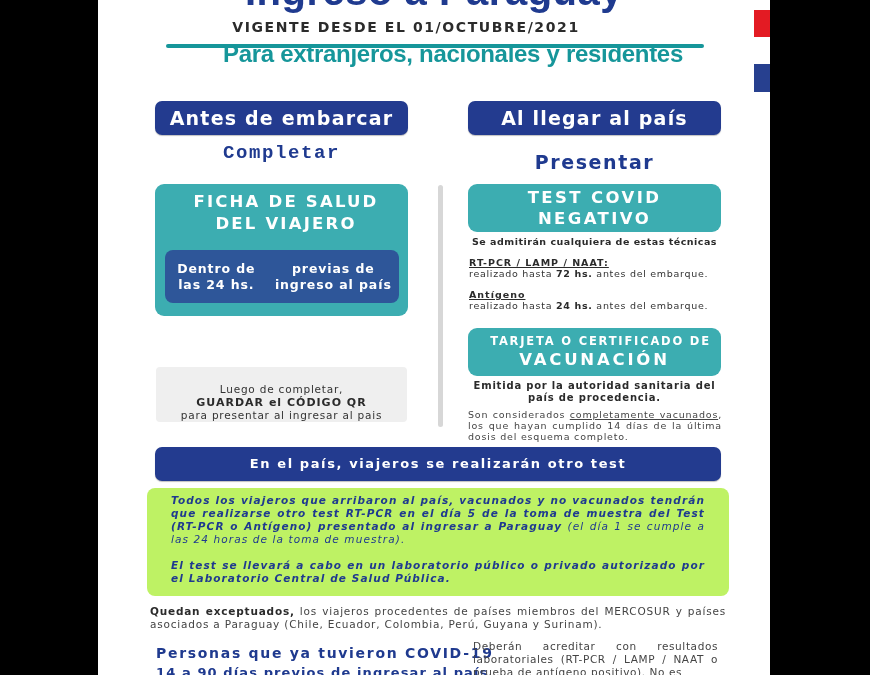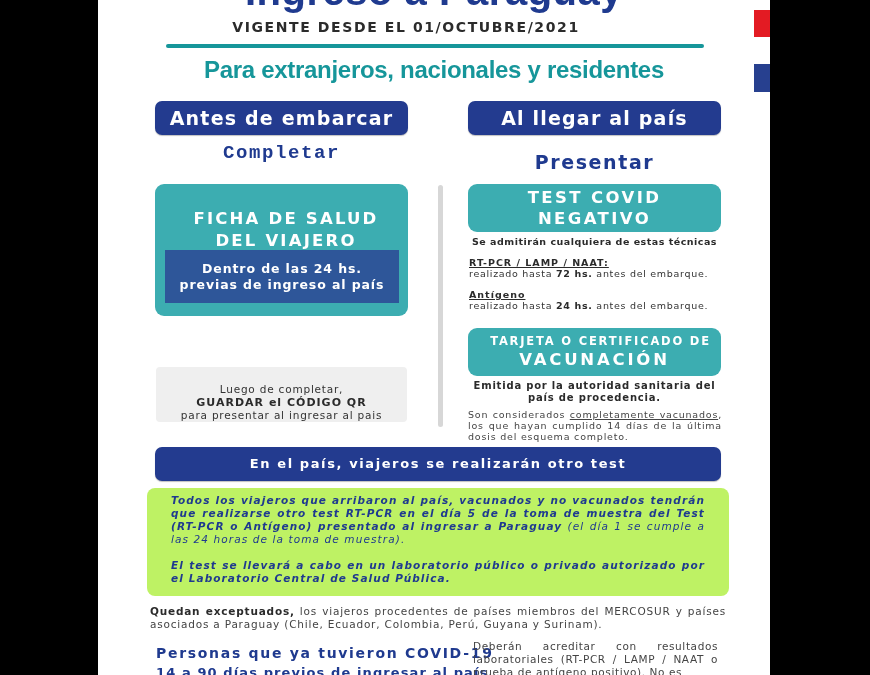--- a/index.html
+++ b/index.html
@@ -5,37 +5,37 @@
   html, body { margin:0; padding:0; }
   body { width:870px; height:675px; background:#000; position:relative; overflow:hidden;
          font-family:"DejaVu Sans", sans-serif; }
   .page { position:absolute; left:98px; top:0; width:672px; height:675px; background:#fff; overflow:hidden; }
   .abs { position:absolute; }
   .title { left:0; width:672px; top:-32px; text-align:center; font-family:"Liberation Sans", sans-serif;
            font-weight:bold; font-size:40px; color:#1f3a8f; letter-spacing:0.5px; line-height:46px; }
   .vigente { left:0; width:616px; top:19px; text-align:center; font-weight:bold; font-size:14px;
              color:#2b2b2b; letter-spacing:1.6px; }
   .teal-rule { left:68px; top:44px; width:538px; height:4px; background:#16969a; border-radius:2px; }
-  .subtitle { left:0; width:672px; top:56px; text-align:center; font-family:"Liberation Sans", sans-serif;
-              font-weight:bold; font-size:24px; color:#16969a; letter-spacing:-0.3px; }
+  .subtitle { left:0; width:672px; top:40px; text-align:center; font-family:"Liberation Sans", sans-serif;
+              font-weight:bold; font-size:24px; color:#16969a; letter-spacing:-0.3px;padding-left:19px; }
   .flag-red { left:656px; top:10px; width:18px; height:27px; background:#e31b23; }
   .flag-blue { left:656px; top:64px; width:18px; height:28px; background:#27408f; }
   .navy-pill { background:#233b8f; color:#fff; border-radius:7px; text-align:center; font-weight:bold;
                box-shadow:0 1px 1px rgba(0,0,0,0.25); }
   .pill-left { left:57px; top:101px; width:253px; height:34px; line-height:34px; font-size:19px; letter-spacing:1.2px; }
   .pill-right { left:370px; top:101px; width:253px; height:34px; line-height:34px; font-size:19px; letter-spacing:1.2px; }
   .section-head { font-weight:bold; font-size:19px; color:#1f3a8f; letter-spacing:1.6px; text-align:center; }
   .completar { left:57px; top:142px; width:253px;font-family:Liberation Mono, monospace; }
   .presentar { left:370px; top:151px; width:253px; }
   .teal-card { background:#3cadb1; border-radius:9px; color:#fff; text-align:center; font-weight:bold; }
   .ficha { left:57px; top:184px; width:253px; height:132px; }
-  .ficha-title { position:absolute; left:0; width:262px; top:24px; font-size:16.5px; letter-spacing:2.2px; line-height:22px; }
+  .ficha-title { position:absolute; left:0; width:262px; top:7px; font-size:16.5px; letter-spacing:2.2px; line-height:22px; }
   .ficha-inner { position:absolute; left:10px; top:66px; width:234px; height:53px; background:#2e5699;
-                 border-radius:0; font-size:12.5px; letter-spacing:0.9px; line-height:16px; font-weight:bold;
-                 display:flex; align-items:center; justify-content:center; flex-direction:column; }
+                 border-radius:8px; font-size:12.5px; letter-spacing:0.9px; line-height:16px; font-weight:bold;
+                 display:flex; align-items:center; justify-content:center; flex-direction:row; }
   .descargar { left:57px; top:322px; width:253px; text-align:center; }
   .descargar .dl-title { font-weight:bold; font-size:11px; color:#2b2b2b; letter-spacing:1.2px; line-height:13px; }
   .descargar .dl-url { font-size:8.5px; color:#333; letter-spacing:0.4px; line-height:11px; }
   .qr-box { left:58px; top:367px; width:251px; height:55px; background:#efefef; border-radius:4px; text-align:center;
             font-size:10.5px; color:#333; letter-spacing:0.8px; line-height:13px; padding-top:16px; box-sizing:border-box; }
   .qr-box b { color:#2b2b2b; font-size:11px; letter-spacing:1px; }
   .divider { left:340px; top:185px; width:5px; height:242px; background:#d7d7d7; border-radius:3px; }
   .covid-card { left:370px; top:184px; width:253px; height:48px; font-size:16.5px; letter-spacing:2.4px; line-height:21px; padding-top:3px; box-sizing:border-box; }
   .tecnicas { left:370px; top:236px; width:253px; text-align:center; font-size:9.5px; font-weight:bold; color:#2b2b2b; letter-spacing:0.5px; }
   .tech { left:371px; width:260px; font-size:9.5px; color:#333; letter-spacing:0.7px; line-height:11px; }

